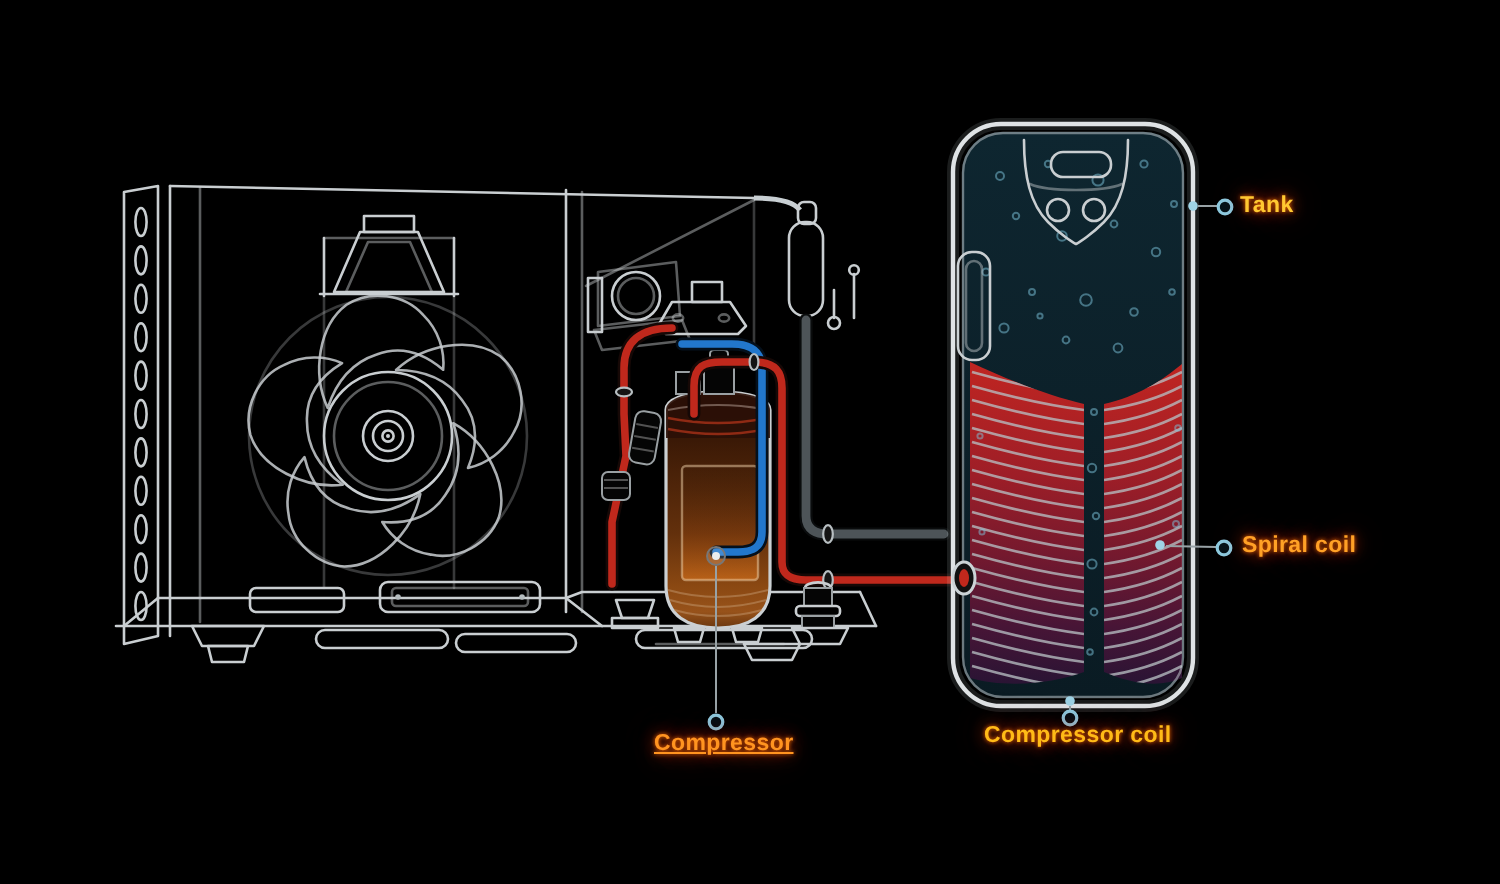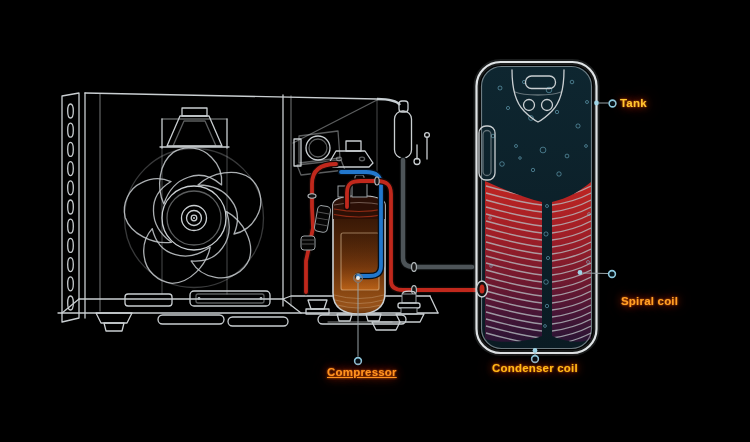--- a/index.html
+++ b/index.html
@@ -2,21 +2,21 @@
 <html style="--background: #000000; --lineart: #c9ced1; --pipe-hot: #c0281c; --pipe-cold: #2277cc; --coil-hot-top: #c02521; --coil-hot-bottom: #2a1434; --compressor-body: #8a4712; --tank-interior: #0c212b; --label-tank: #ffc831; --label-spiral-coil: #ffa126; --label-condenser-coil: #ffbb17; --label-compressor: #ff9420; --marker: #8ecbe0;"><head>
 <meta charset="utf-8">
 <style>
   html,body{margin:0;padding:0;background:#000;}
   #stage{position:relative;width:750px;height:442px;background:var(--background,#000);overflow:hidden;
          font-family:"Liberation Sans",sans-serif;padding-left:10px;}
   svg{position:absolute;left:0;top:0;}
   .label{position:absolute;font-weight:700;font-size:11.5px;letter-spacing:.2px;white-space:nowrap;
          text-shadow:0 0 2px rgba(255,110,0,.95),0 0 8px rgba(235,60,0,.8),0 0 17px rgba(190,25,0,.55);}
   #label-tank{left:620px;top:97px;color:var(--label-tank,#ffc831);}
-  #label-spiral{left:621px;top:267px;color:var(--label-spiral-coil,#ffa126);margin-top:28px;}
+  #label-spiral{left:621px;top:267px;color:var(--label-spiral-coil,#ffa126);}
   #label-condenser{left:492px;top:362px;color:var(--label-condenser-coil,#ffbb17);}
   #label-compressor{left:327px;top:366px;color:var(--label-compressor,#ff9420);text-decoration:underline;}
   
   .ln{fill:none;stroke:var(--lineart,#c9ced1);stroke-width:1.3;stroke-linecap:round;stroke-linejoin:round;}
   .lnf{opacity:.45;}
   .lnx{opacity:.28;}
   .pipeRU{fill:none;stroke:#160806;stroke-width:6.4;stroke-linecap:round;stroke-linejoin:round;}
   .pipeR{fill:none;stroke:var(--pipe-hot,#c0281c);stroke-width:3.8;stroke-linecap:round;stroke-linejoin:round;}
   .pipeBU{fill:none;stroke:#04101c;stroke-width:6.4;stroke-linecap:round;stroke-linejoin:round;}
   .pipeB{fill:none;stroke:var(--pipe-cold,#2277cc);stroke-width:3.8;stroke-linecap:round;stroke-linejoin:round;}
@@ -341,15 +341,15 @@
       <circle cx="358" cy="278" r="4.5" fill="rgba(255,255,255,.15)" stroke="#777" stroke-width="1"></circle>
       <circle cx="358" cy="278" r="2" fill="#e9edee"></circle>
       <path class="leader" d="M 358,283 L 358,356.5"></path>
       <circle class="ring" cx="358" cy="361" r="3.4"></circle>
     </g>
   </g>
 </svg>
 
 <div class="label" id="label-tank">Tank</div>
 <div class="label" id="label-spiral">Spiral coil</div>
-<div class="label" id="label-condenser">Condenser coil</div>
+<div class="label" id="label-condenser">Compressor coil</div>
 <div class="label" id="label-compressor">Compressor</div>
 </div>
 
 </body></html>

